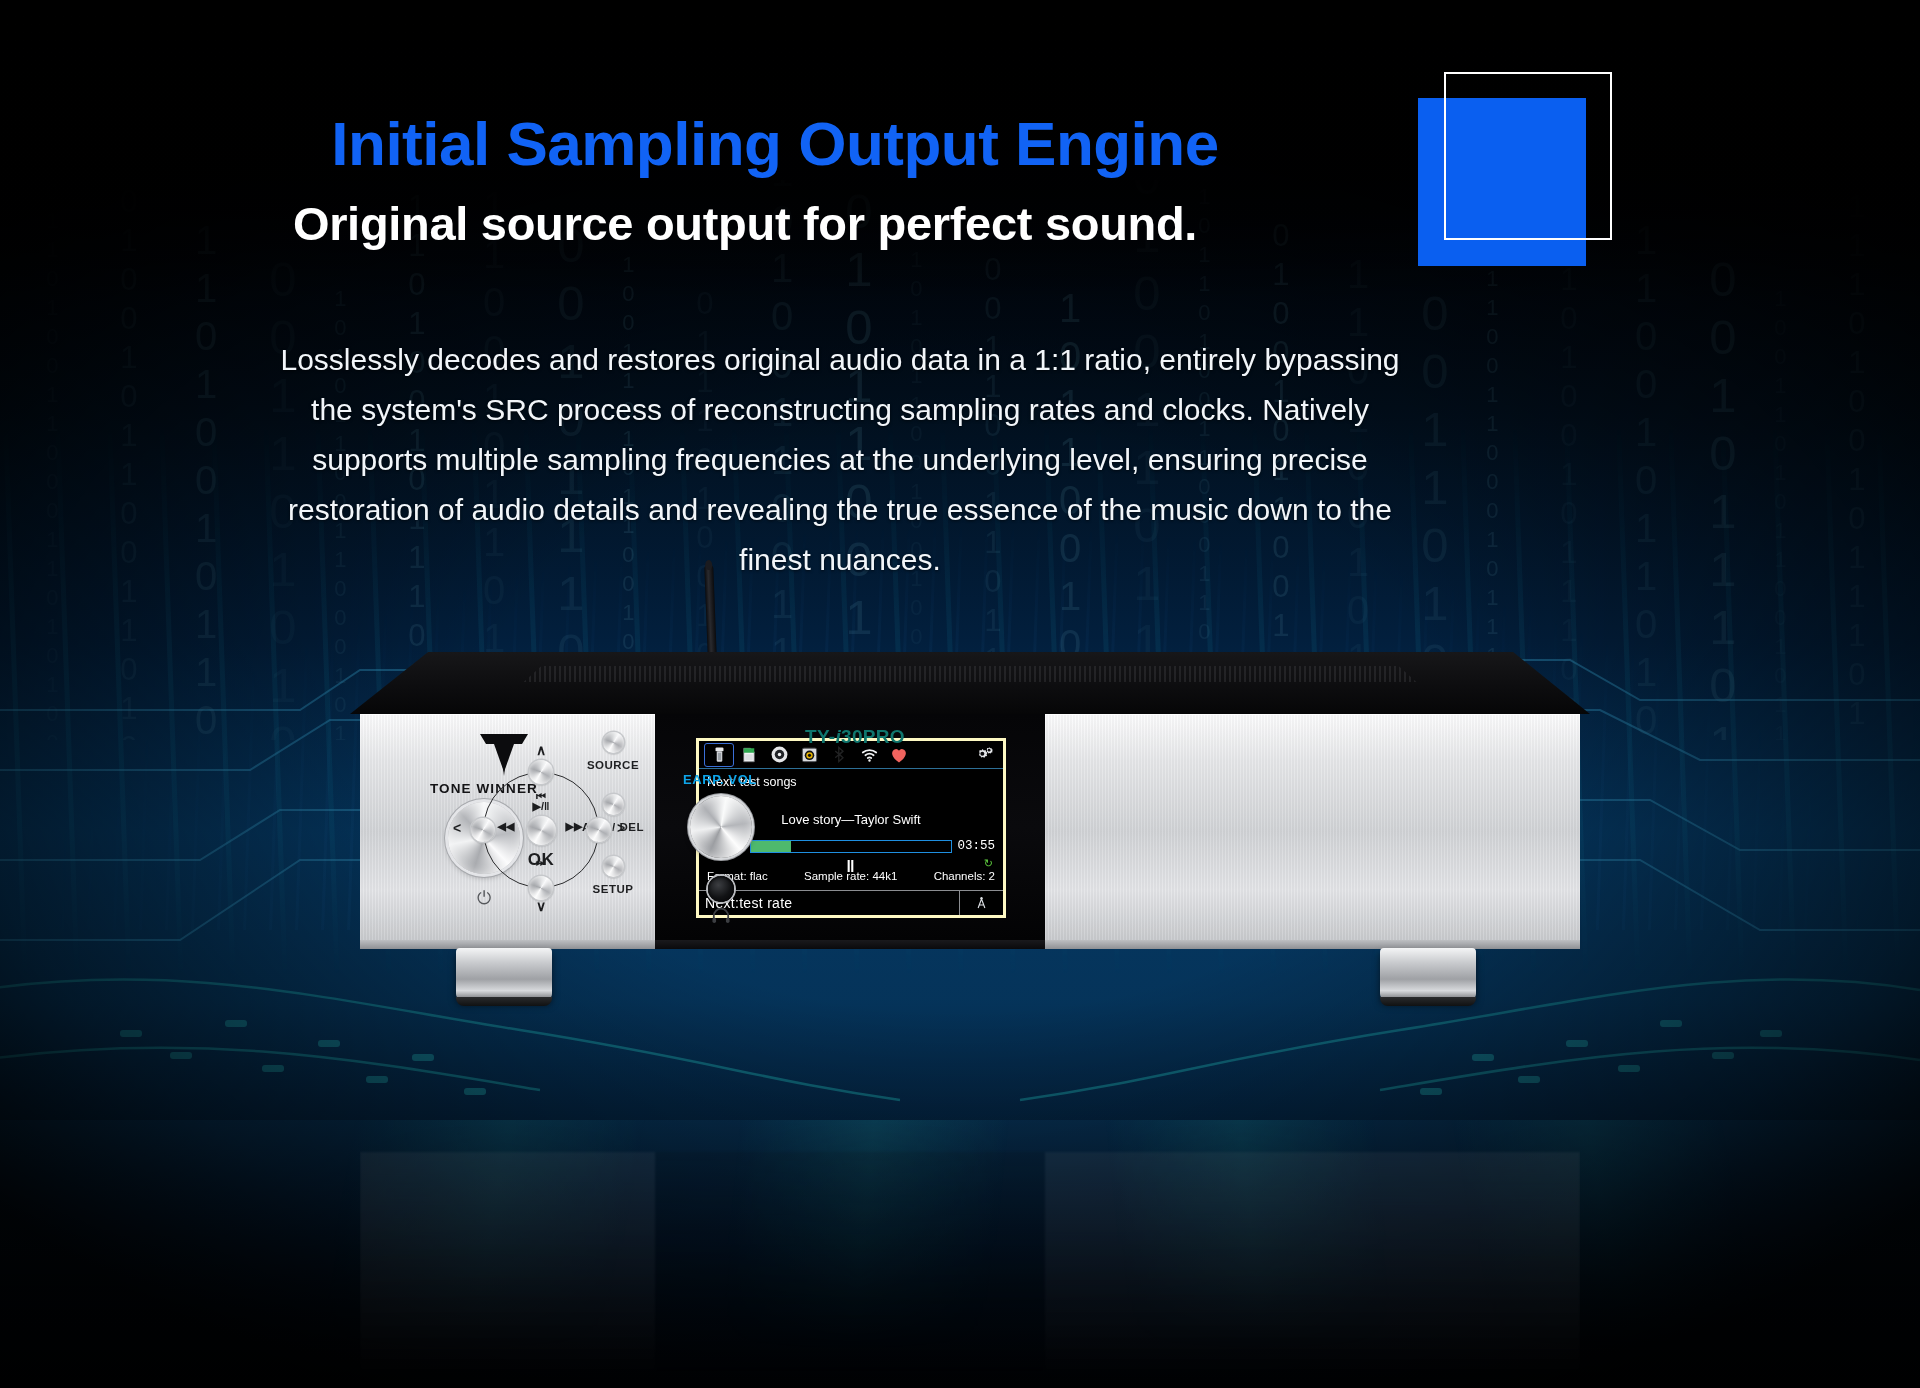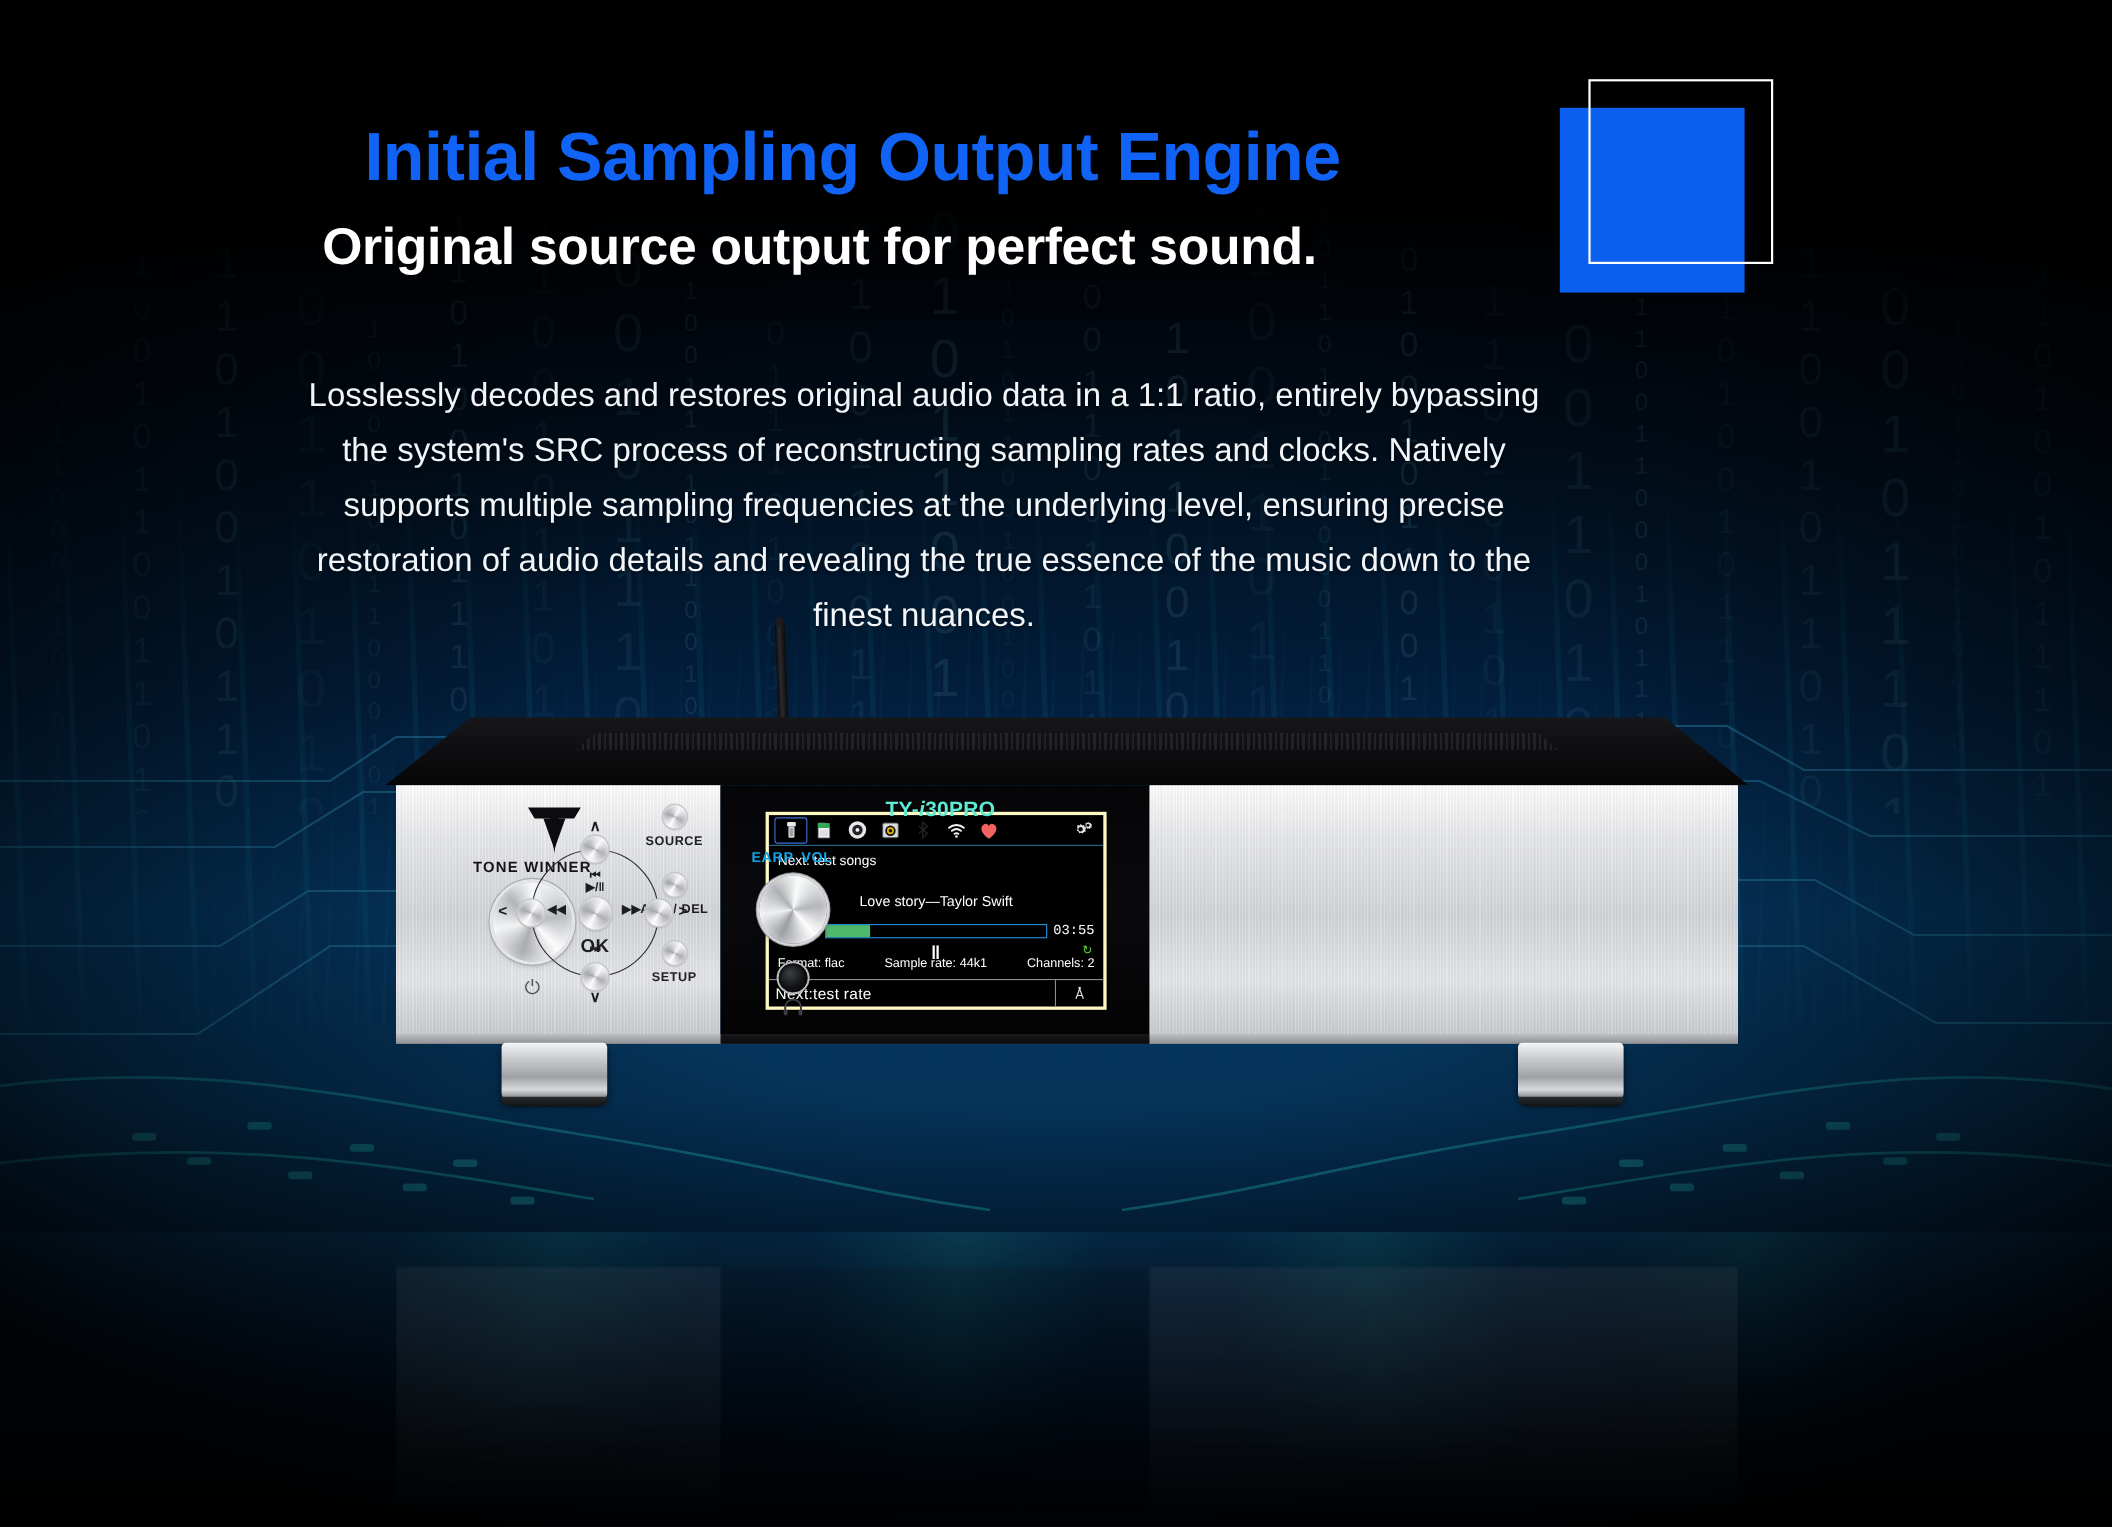--- a/index.html
+++ b/index.html
@@ -246,21 +246,21 @@
   .lcd-meta{ position:absolute; left:8px; right:8px; bottom:8px; display:flex; justify-content:space-between; font-size:11.5px; }
   .lcd-status{
     height:25px; border-top:1px solid #8b8d91; display:flex; align-items:center;
     color:#fff; font-size:14px;
   }
   .lcd-status .txt{ flex:1; padding-left:6px; letter-spacing:.3px; }
   .lcd-status .ant{ width:44px; text-align:center; border-left:1px solid #8b8d91; height:100%; display:flex; align-items:center; justify-content:center; }
 
   
   .model{
-    position:absolute; left:445px; top:26px; font-size:19px; font-weight:bold; color:#5eead4;
+    position:absolute; left:445px; top:26px; font-size:19px; font-weight:bold; color:#0f766e;
     letter-spacing:.3px;
   }
   .model i{ font-style:italic; font-weight:bold; }
 
   .navpad{ position:absolute; left:95px; top:52px; width:170px; height:160px; }
   .navpad .ring{
     position:absolute; left:28px; top:20px; width:116px; height:116px;
     border:1.3px solid #2a2b2d; border-radius:50%;
   }
   .nkey{

